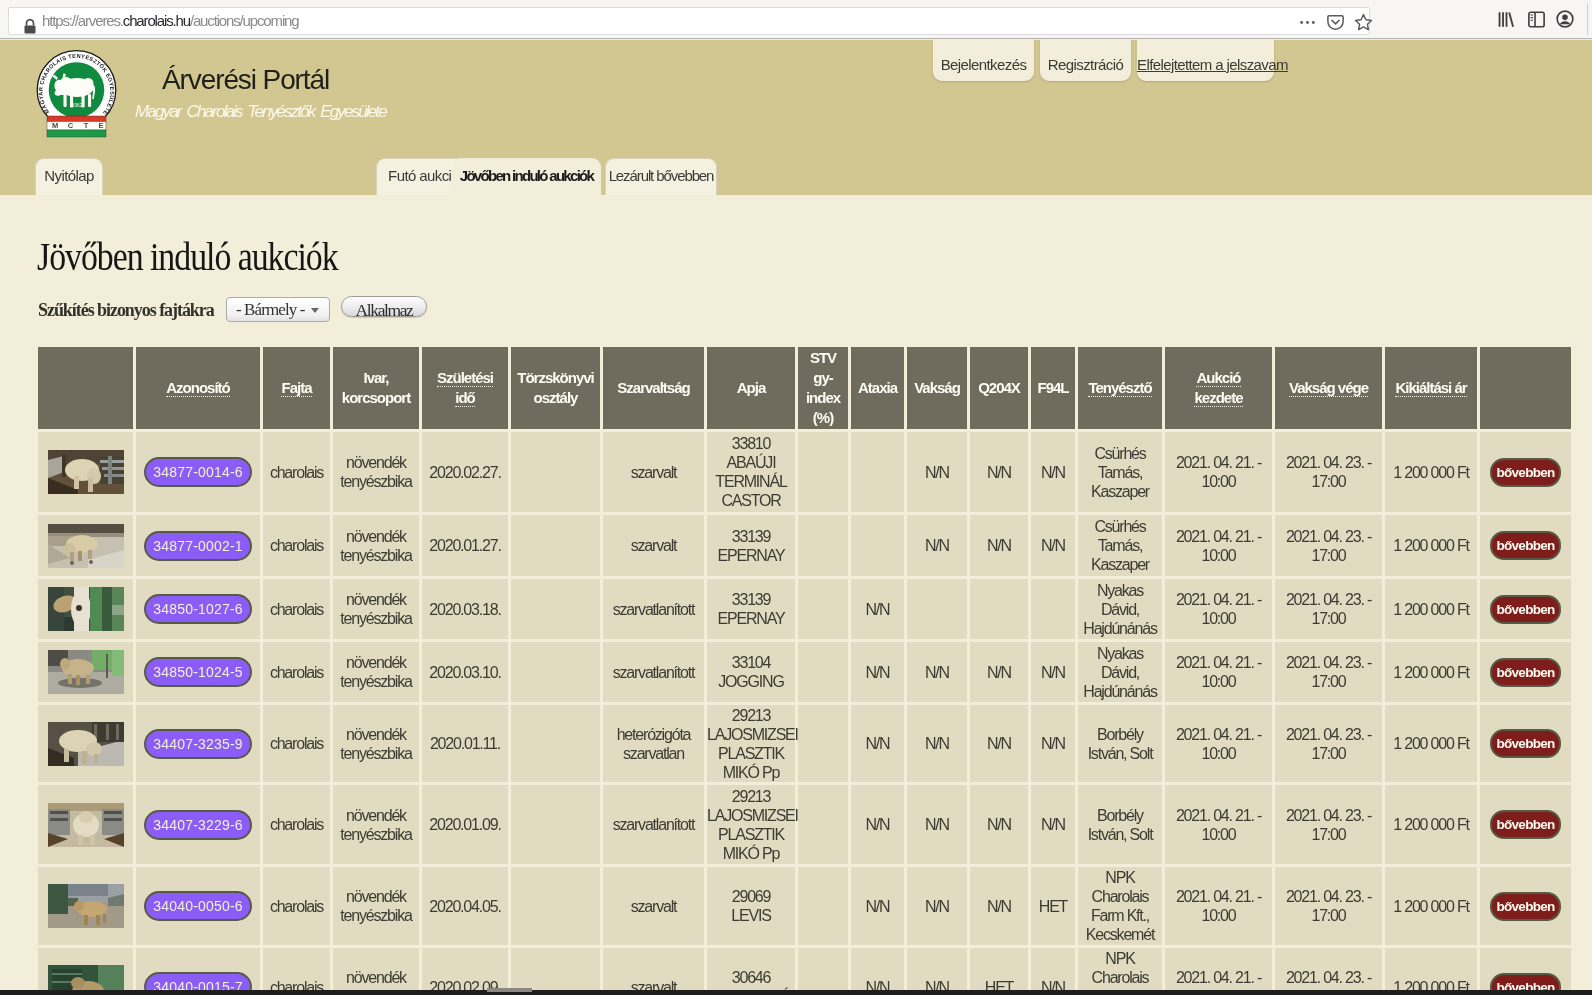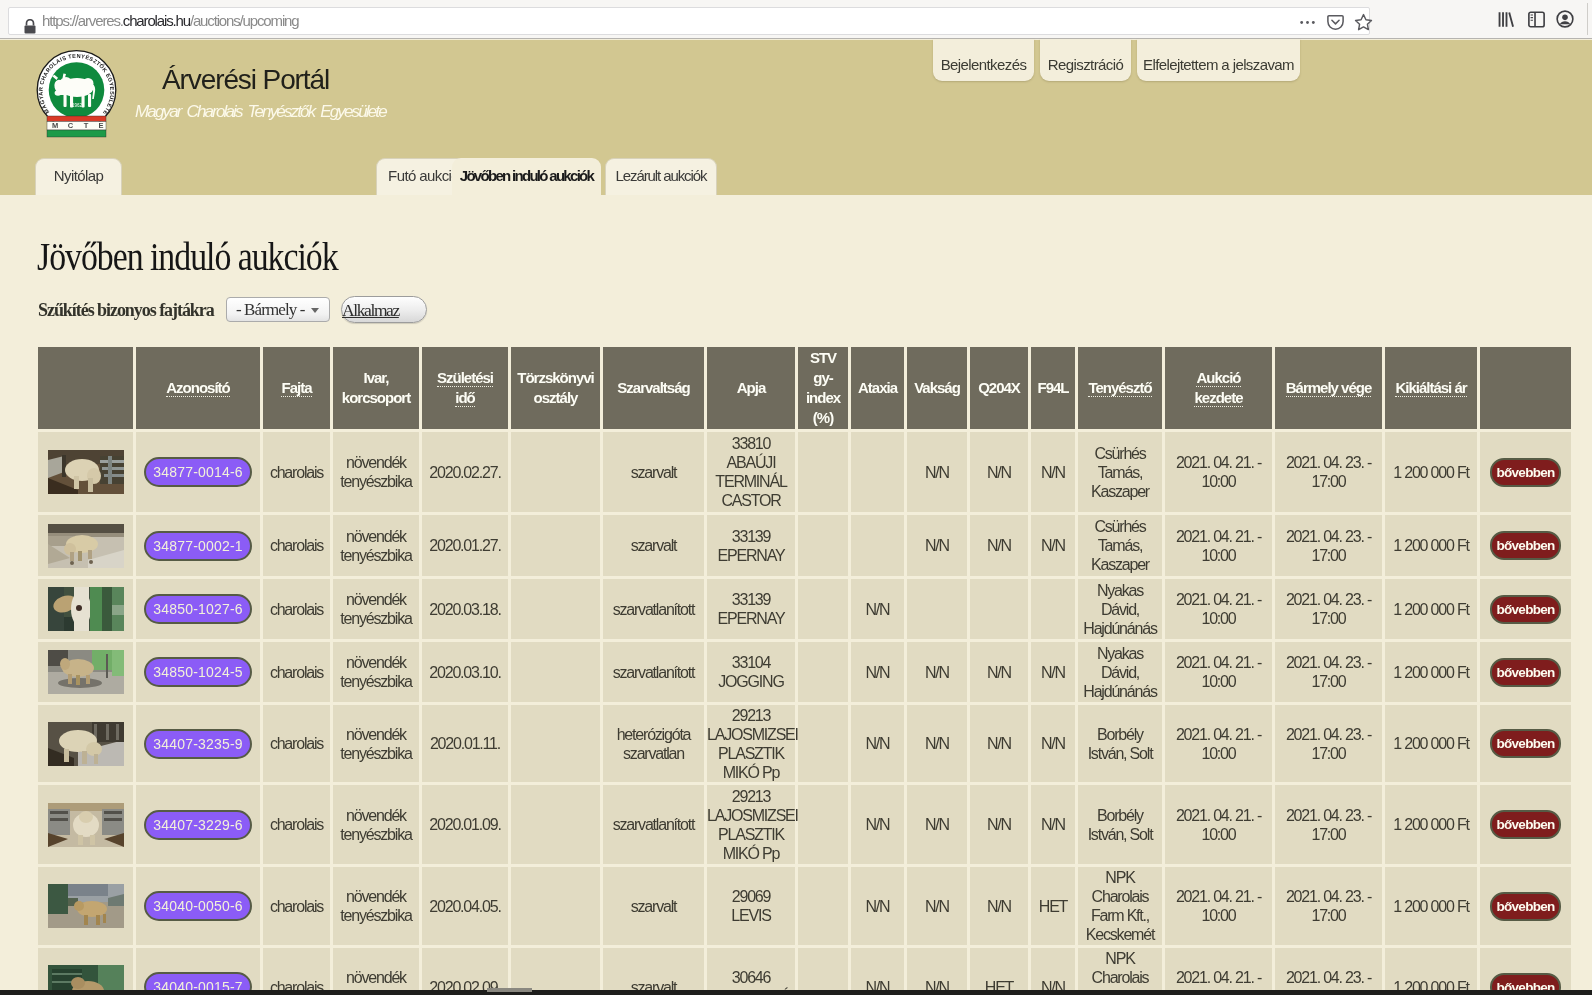--- a/index.html
+++ b/index.html
@@ -19,21 +19,21 @@
 .topbtn{position:absolute;top:-1px;height:42px;background:#f3eedb;border-radius:0 0 9px 9px;color:#3b3b33;font-size:15px;letter-spacing:-.6px;text-align:center;line-height:51px;white-space:nowrap;box-shadow:0 1px 2px rgba(120,110,70,.35);}
 
 .tab{position:absolute;top:118px;height:37px;border-radius:9px 9px 0 0;font-size:15px;letter-spacing:-.6px;color:#3a3a38;text-align:center;line-height:34px;background:#f5f1e1;border:1px solid #d8d2ba;border-bottom:none;white-space:nowrap;}
 .tab.active{background:#f3eeda;height:39px;font-weight:bold;letter-spacing:-1.7px;color:#1b1b1b;border:none;line-height:35px;}
 
 #content{position:absolute;left:0;top:195px;width:1592px;height:800px;background:#f3eeda;overflow:hidden;}
 #content h1{position:absolute;left:37px;top:41px;font-family:"Liberation Serif",serif;font-weight:normal;font-size:40px;color:#161616;letter-spacing:-1.2px;line-height:42px;transform:scaleX(.845);transform-origin:0 0;white-space:nowrap;}
 #filterlabel{position:absolute;left:38px;top:105px;font-family:"Liberation Serif",serif;font-weight:bold;font-size:18px;letter-spacing:-1.05px;color:#33332b;}
 #select{position:absolute;left:226px;top:102px;width:104px;height:25px;background:linear-gradient(#ffffff,#f2f2f2 70%,#e3e3e3);border:1px solid #ababab;border-radius:4px;font-family:"Liberation Serif",serif;font-size:17px;letter-spacing:-.9px;color:#333;line-height:23px;padding-left:9px;}
 #select .arr{position:absolute;right:10px;top:10px;width:0;height:0;border-left:4.5px solid transparent;border-right:4.5px solid transparent;border-top:5.5px solid #666;}
-#applybtn{position:absolute;left:341px;top:101px;width:86px;height:27px;background:linear-gradient(#fefefe,#ececec 55%,#d8d8d8);border:1px solid #9c9c9c;border-radius:14px;font-family:"Liberation Serif",serif;font-size:17.5px;letter-spacing:-1.4px;color:#2d2d2d;line-height:26px;box-shadow:0 1px 1px rgba(0,0,0,.15);text-decoration:underline;}
+#applybtn{position:absolute;left:341px;top:101px;width:86px;height:21px;background:linear-gradient(#fefefe,#ececec 55%,#d8d8d8);border:1px solid #9c9c9c;border-radius:14px;font-family:"Liberation Serif",serif;font-size:17.5px;letter-spacing:-1.4px;color:#2d2d2d;text-align:center;line-height:26px;box-shadow:0 1px 1px rgba(0,0,0,.15);}
 
 #tbl{position:absolute;left:35px;top:149px;border-collapse:separate;border-spacing:3px;table-layout:fixed;width:1539px;}
 #tbl th{background:#6f6b5d;color:#fdfdf5;font-size:15px;letter-spacing:-1px;font-weight:bold;text-align:center;vertical-align:middle;line-height:20px;padding:0;}
 #tbl td{background:#e1dbc2;color:#3e3c32;font-size:16px;letter-spacing:-1.2px;text-align:center;vertical-align:middle;line-height:19px;padding:0;}
 #tbl th span{border-bottom:1px dotted #efefe2;}
 .idbtn{display:inline-block;background:#8b5cf6;border:2px solid #565b45;border-radius:15px;color:#f2f1da;font-size:14px;letter-spacing:.2px;line-height:26px;padding:0 7px;white-space:nowrap;}
 .morebtn{display:inline-block;background:#7f1d1d;border:2px solid #565b45;border-radius:14px;color:#fdfcf0;font-size:13.5px;letter-spacing:-.7px;font-weight:bold;line-height:25px;padding:0 4px;}
 .thumb{display:block;margin:0 auto;}
 
 #bottombar{position:absolute;left:0;top:990px;width:1592px;height:5px;background:#1e1e1c;z-index:9;}
@@ -110,25 +110,25 @@
       <text x="19" y="78.3">M</text>
         <text x="34.5" y="78.3">C</text>
         <text x="50" y="78.3">T</text>
         <text x="65" y="78.3">E</text>
     </g>
   </svg>
   <div id="sitetitle">Árverési Portál</div>
   <div id="sitesub">Magyar Charolais Tenyésztők Egyesülete</div>
   <div class="topbtn" style="left:933px;width:101px;">Bejelentkezés</div>
   <div class="topbtn" style="left:1040px;width:91px;">Regisztráció</div>
-  <div class="topbtn" style="left:1137px;width:163px;">Elfelejtettem a jelszavam</div>
-  <div class="tab" style="left:35px;width:87px;">Nyitólap</div>
+  <div class="topbtn" style="left:1137px;width:137px;text-decoration:underline;">Elfelejtettem a jelszavam</div>
+  <div class="tab" style="left:35px;width:68px;">Nyitólap</div>
   <div class="tab" style="left:368px;width:102px;margin-left:8px;">Futó aukciók</div>
   <div class="tab active" style="left:452px;width:149px;">Jövőben induló aukciók</div>
-  <div class="tab" style="left:605px;width:112px;letter-spacing:-1.1px;">Lezárult aukciók</div>
+  <div class="tab" style="left:605px;width:112px;letter-spacing:-1.1px;">Lezárult bővebben</div>
 </div>
 <div id="content">
   <h1>Jövőben induló aukciók</h1>
   <div id="filterlabel">Szűkítés bizonyos fajtákra</div>
   <div id="select">- Bármely -<span class="arr"></span></div>
   <div id="applybtn">Alkalmaz</div>
   <table id="tbl">
     <colgroup>
       <col style="width:95px">
         <col style="width:124px">
@@ -159,21 +159,21 @@
       <th>Törzskönyvi<br>osztály</th>
       <th>Szarvaltság</th>
       <th>Apja</th>
       <th>STV<br>gy-<br>index<br>(%)</th>
       <th>Ataxia</th>
       <th>Vakság</th>
       <th>Q204X</th>
       <th>F94L</th>
       <th><span>Tenyésztő</span></th>
       <th><span>Aukció<br>kezdete</span></th>
-      <th><span>Bármely vége</span></th>
+      <th><span>Vakság vége</span></th>
       <th><span>Kikiáltási ár</span></th>
       <th></th>
     </tr>
     <tr style="height:80px;">
           <td>
             <svg class="thumb" width="76" height="44" viewBox="0 0 76 44">
               <rect width="76" height="44" fill="#63503a"></rect>
               <rect width="76" height="14" fill="#4e4334"></rect>
               <polygon points="0,10 16,6 16,22 0,28" fill="#a8a69a"></polygon>
               <rect x="14" y="5" width="4" height="22" fill="#3c362b"></rect>

